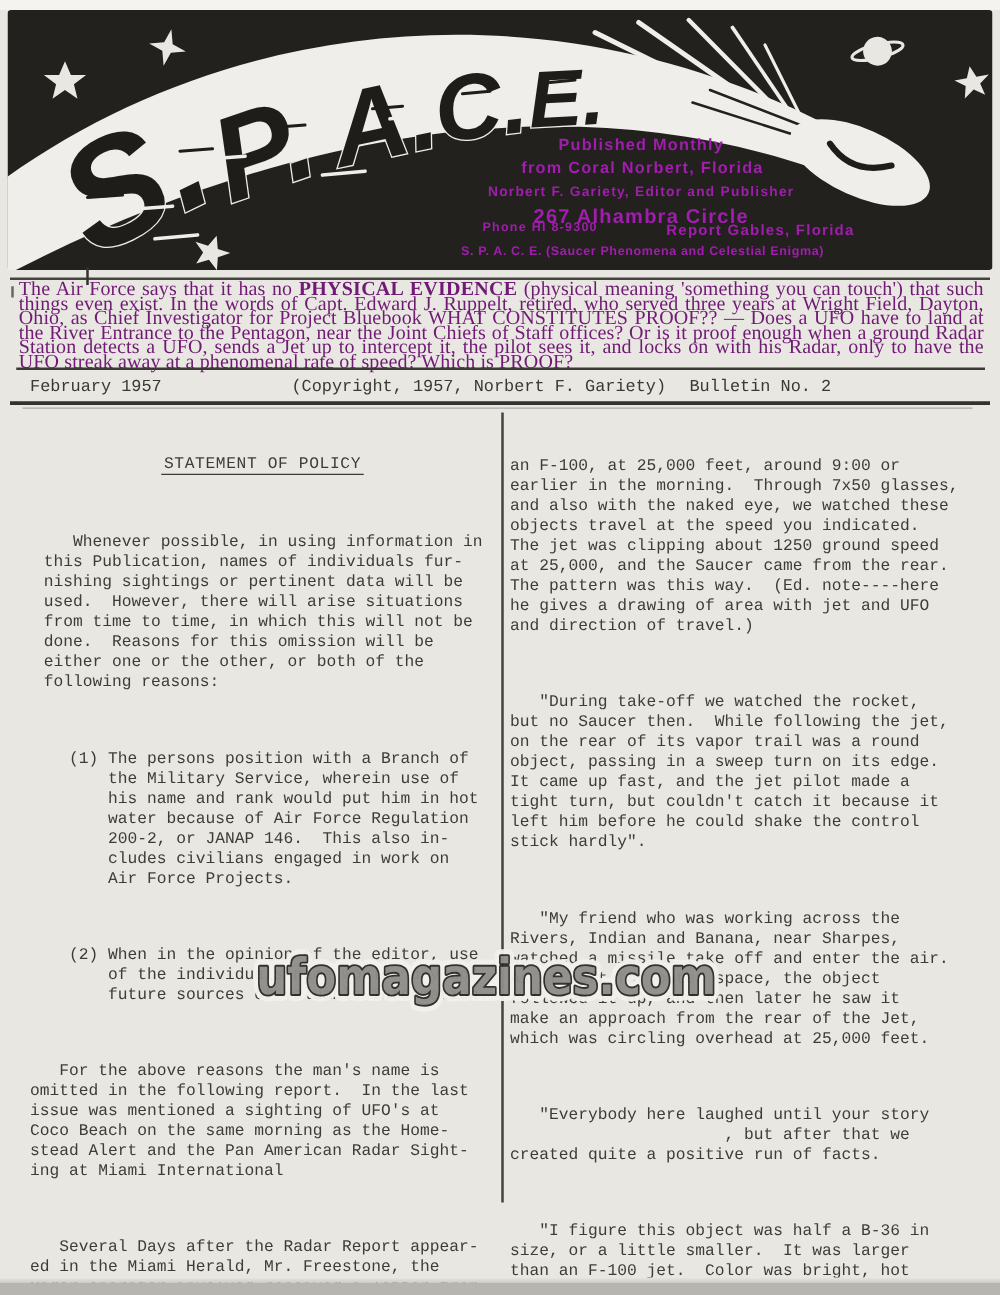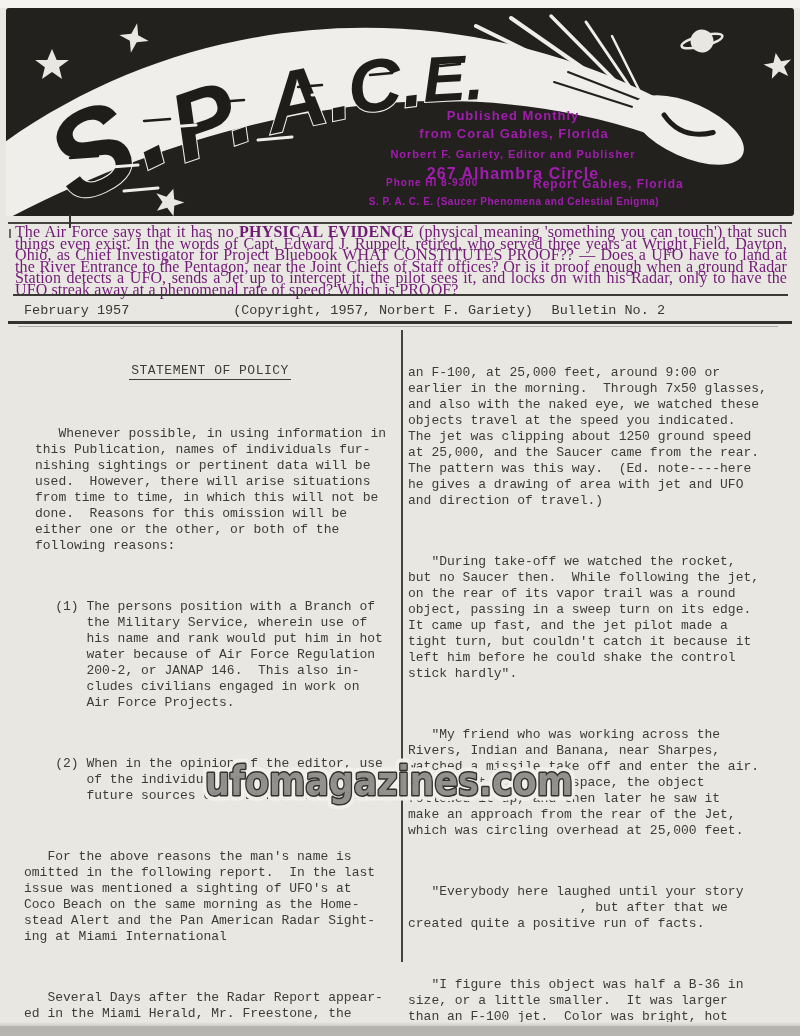--- a/index.html
+++ b/index.html
@@ -112,21 +112,21 @@
         <circle cx="0" cy="0" r="11.5" fill="#e9e7e2"></circle>
         <ellipse cx="0" cy="0" rx="21" ry="5.5" fill="none" stroke="#e9e7e2" stroke-width="2.5"></ellipse>
       </g>
 
       <path transform="translate(128,30) rotate(12)" d="M0 -15 L3.5 -3.5 L15 0 L3.5 3.5 L0 15 L-3.5 3.5 L-15 0 L-3.5 -3.5 Z" fill="#e9e7e2"></path>
       <path transform="translate(46,57) scale(1.15)" d="M0,-14 L4.1,-4.3 L14.7,-4.3 L6.2,2 L8.7,12.1 L0,6 L-8.7,12.1 L-6.2,2 L-14.7,-4.3 L-4.1,-4.3 Z" fill="#e9e7e2"></path>
       <path transform="translate(163,194) rotate(18)" d="M0,-14 L4.1,-4.3 L14.7,-4.3 L6.2,2 L8.7,12.1 L0,6 L-8.7,12.1 L-6.2,2 L-14.7,-4.3 L-4.1,-4.3 Z" fill="#e9e7e2"></path>
       <path transform="translate(772,58) rotate(-10) scale(0.95)" d="M0,-14 L4.1,-4.3 L14.7,-4.3 L6.2,2 L8.7,12.1 L0,6 L-8.7,12.1 L-6.2,2 L-14.7,-4.3 L-4.1,-4.3 Z" fill="#e9e7e2"></path>
     </svg>
     <span class="mh-text mh-center mh-pub1">Published Monthly</span>
-    <span class="mh-text mh-center mh-pub2">from Coral Gables, Florida</span>
+    <span class="mh-text mh-center mh-pub2">from Coral Norbert, Florida</span>
     <span class="mh-text mh-center mh-editor">Norbert F. Gariety, Editor and Publisher</span>
     <span class="mh-text mh-center mh-addr">267 Alhambra Circle</span>
     <span class="mh-text mh-phone">Phone HI 8-9300</span>
     <span class="mh-text mh-city">Report Gables, Florida</span>
     <span class="mh-text mh-center mh-sub">S. P. A. C. E.  (Saucer Phenomena and Celestial Enigma)</span>
   </div>
 
   <div class="ruleA"></div>
   <div class="tickA"></div>
   <div class="margin-mark"></div>

